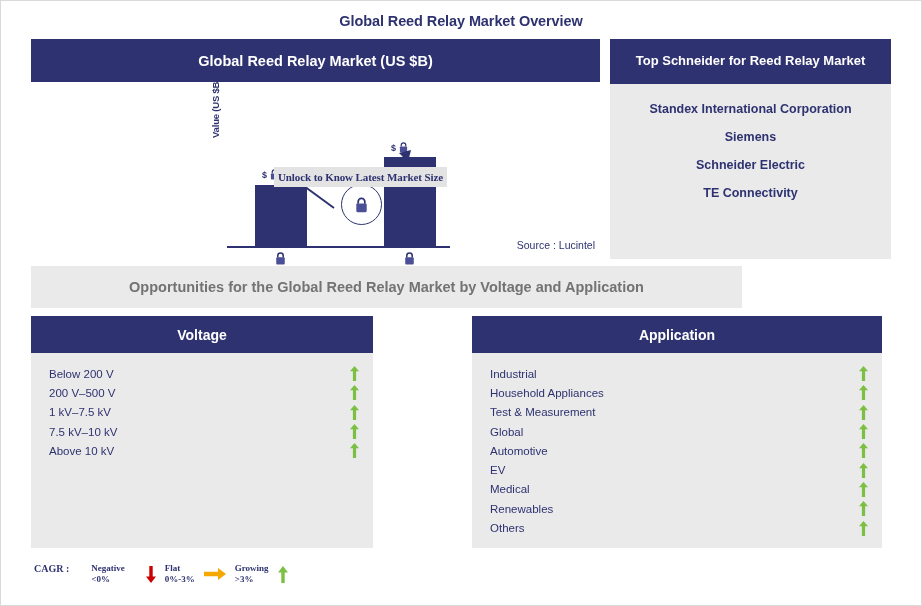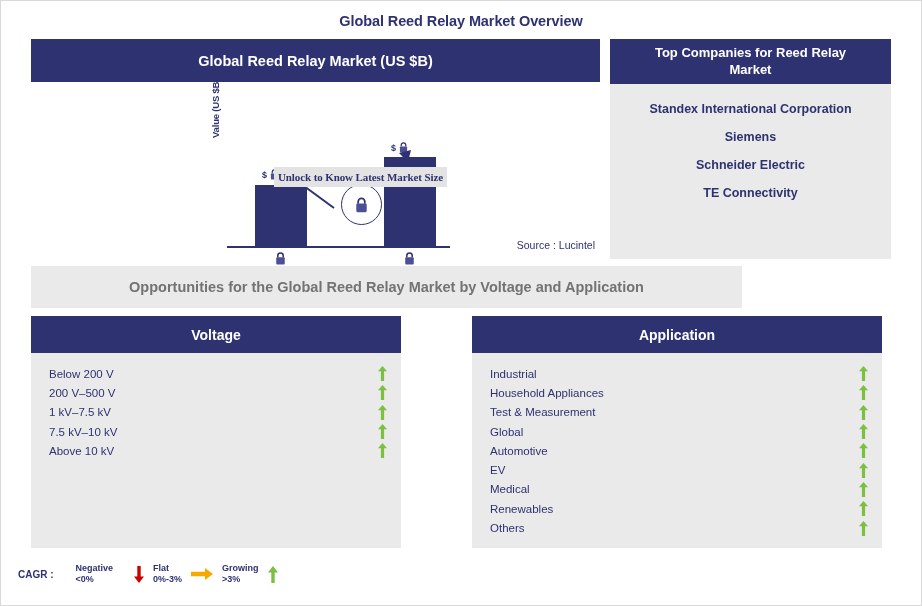--- a/index.html
+++ b/index.html
@@ -188,21 +188,21 @@
     font-size: 14.5px;
     font-weight: bold;
     color: #737373;
   }
 
   
   .segment-card {
     position: absolute;
     top: 316px;
   }
-  #voltage-card { left: 31px; width: 370px; height: 232px; }
+  #voltage-card { left: 31px; width: 342px; height: 232px; }
   #application-card { left: 472px; width: 410px; height: 232px; border-radius: 32px; }
 
   .segment-card .panel-head {
     height: 37px;
     font-size: 14px;
   }
   .segment-body {
     background: #eaeaea;
     height: 195px;
     padding: 11px 0 0 0;
@@ -218,26 +218,27 @@
     color: #2e3270;
   }
   .segment-row .seg-label { white-space: nowrap; }
 
   
   .arrow-up, .arrow-down, .arrow-flat { display: inline-block; line-height: 0; }
 
   
   #cagr-legend {
     position: absolute;
-    left: 18px; top: 563px;
-    display: flex;
-    align-items: center;
+    left: 34px; top: 563px;
+    display: flex;
+    align-items: flex-start;
     font-size: 9px;
     font-weight: bold;
     color: #2e3270;
+    font-family: Liberation Serif, serif;
   }
   .cagr-title {
     font-size: 10px;
     font-weight: bold;
     margin-right: 22px;
     white-space: nowrap;
   }
   .cagr-entry {
     display: flex;
     align-items: center;
@@ -309,21 +310,21 @@
         <path d="M2.2 4.6V3.2a2.3 2.3 0 0 1 4.6 0v1.4" fill="none" stroke="#2e3270" stroke-width="1.3"></path>
         <rect x="0.9" y="4.4" width="7.2" height="6.1" rx="0.8" fill="#4a4f96"></rect>
       </svg>
     </div>
 
     <div class="source-note">Source : Lucintel</div>
   </div>
 </div>
 
 <div id="companies-card">
-  <div class="panel-head">Top Companies for Reed Relay Market</div>
+  <div class="panel-head">Top Schneider for Reed Relay Market</div>
   <div class="companies-body">
     <div class="company-item">Standex International Corporation</div>
     <div class="company-item">Siemens</div>
     <div class="company-item">Schneider Electric</div>
     <div class="company-item">TE Connectivity</div>
   </div>
 </div>
 
 <div id="opportunities-banner">Opportunities for the Global Reed Relay Market by Voltage and Application</div>
 

